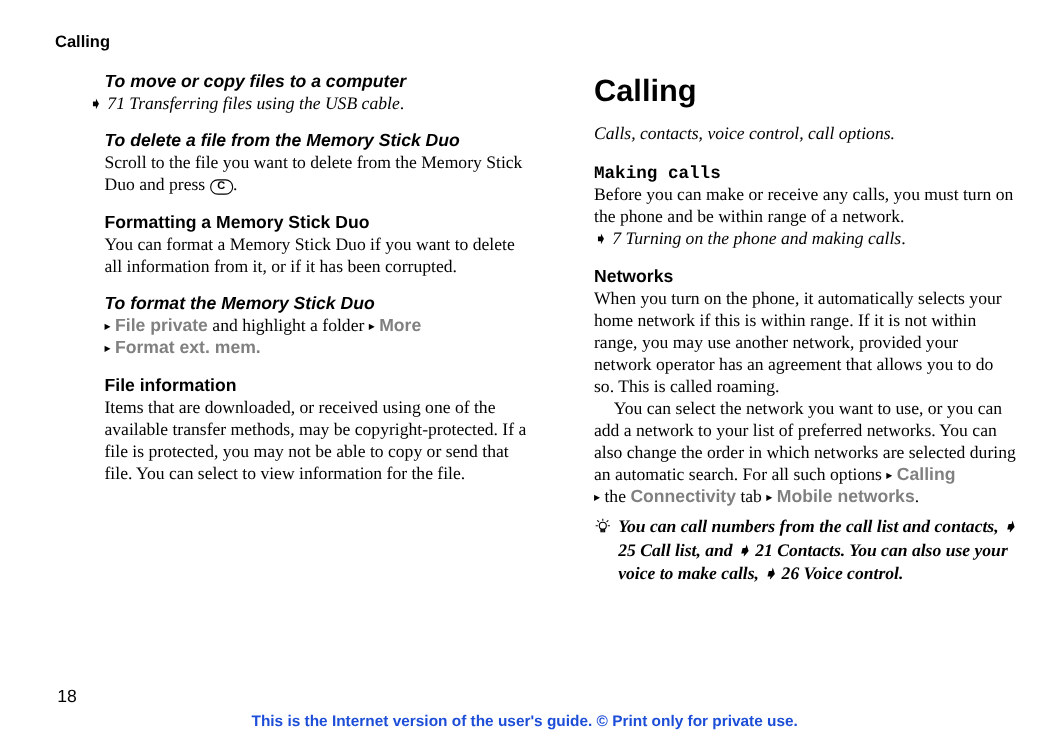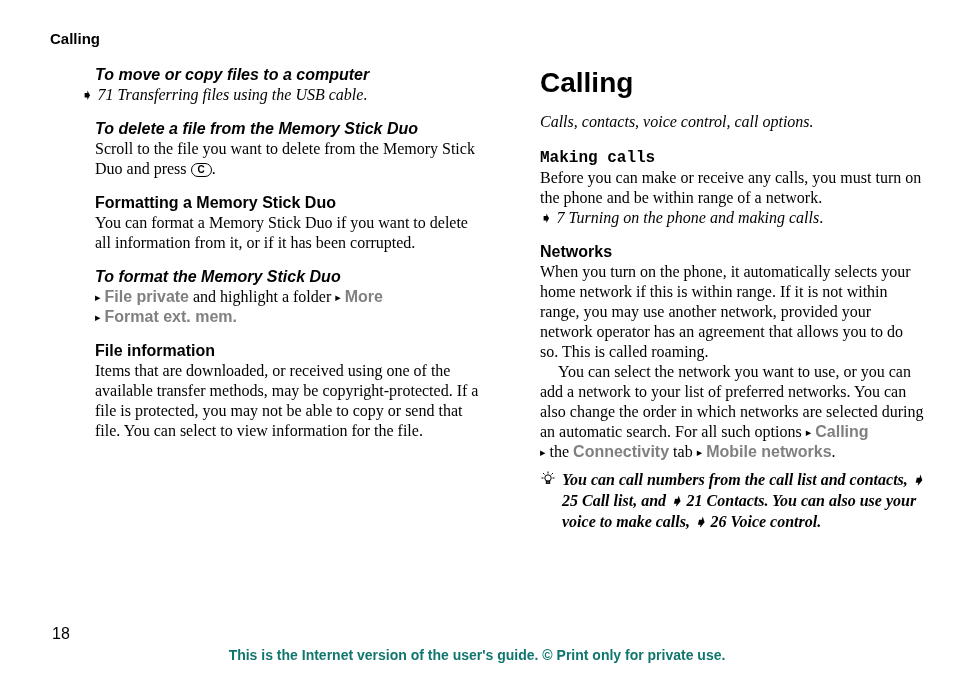--- a/index.html
+++ b/index.html
@@ -120,21 +120,21 @@
   }
   .footer {
     position: absolute;
     left: 0;
     bottom: 14px;
     width: 954px;
     text-align: center;
     font-family: Arial, Helvetica, sans-serif;
     font-weight: bold;
     font-size: 14px;
-    color: #0f766e;
+    color: #1d4ed8;
   }
   .page-num {
     position: absolute;
     left: 52px;
     bottom: 34px;
     font-family: Arial, Helvetica, sans-serif;
     font-weight: 400;
     font-size: 16px;
     color: #000;
   }

